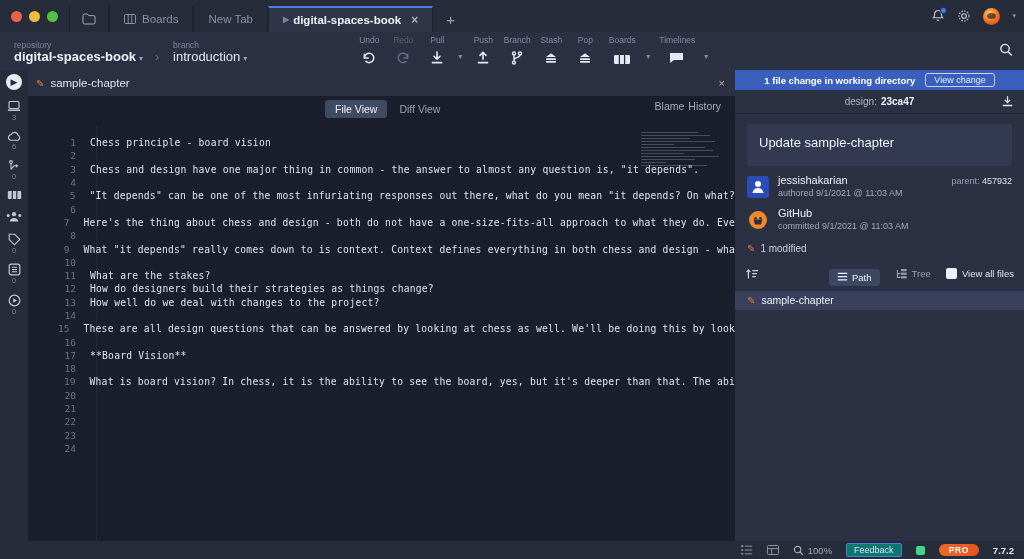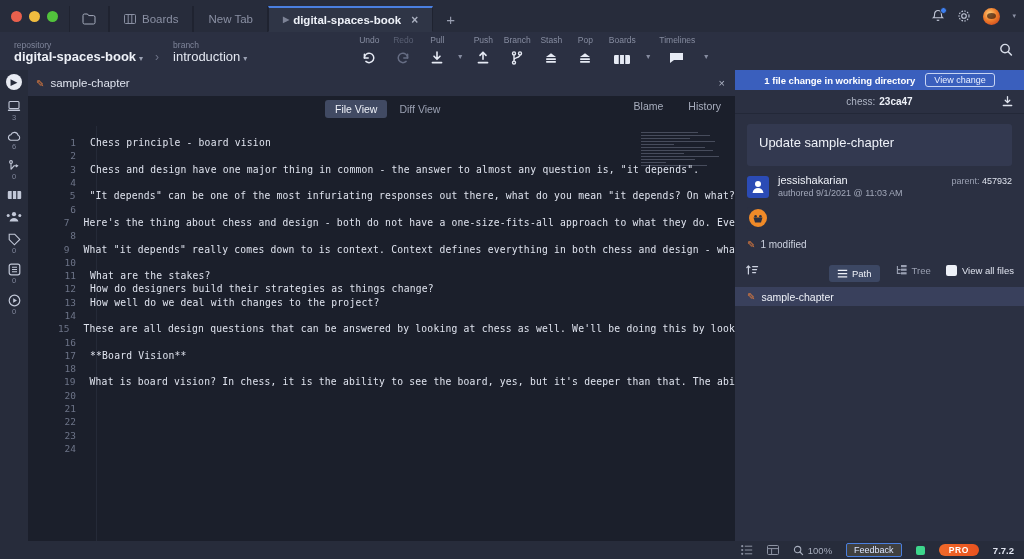--- a/index.html
+++ b/index.html
@@ -130,21 +130,21 @@
   .view-tabs {
     position: absolute; left: 297px; top: 4px;
     display: flex; align-items: center; gap: 2px;
   }
   .vtab {
     font-size: 10.5px; padding: 3px 10px; border-radius: 3px; color: #9aa0b2;
   }
   .vtab.active { background: #3c4considering; background: #3c4considered; }
   .vtab.active { background: #414a63; color: #eef1f8; }
   .view-right {
-    position: absolute; right: 14px; top: 4px; display: flex; gap: 25px;
+    position: absolute; right: 14px; top: 4px; display: flex; gap: 4px;
     font-size: 10.5px; color: #a7adbd;
   }
 
   .code-area { position: relative; height: 433px; overflow: hidden; background: #1b1f2b; }
   .minimap {
     position: absolute; right: 12px; top: 6px; width: 82px; height: 52px;
     opacity: .45;
   }
   .minimap i { display:block; height: 1px; background: #7d8499; margin-bottom: 2px; }
   .code-rows { position: absolute; left: 0; top: 10px; width: 100%; }
@@ -216,21 +216,21 @@
   }
 
   
   .statusbar {
     position: absolute; left: 0; bottom: 0; width: 1024px; height: 18px;
     background: #272c3b; display: flex; align-items: center; justify-content: flex-end;
     gap: 14px; padding-right: 10px; font-size: 9.5px; color: #a7adbd;
   }
   .zoomlvl { display: flex; align-items: center; gap: 4px; }
   .feedback {
-    background: #404040; border: 1px solid #4a7fe0; border-radius: 2px;
+    background: #0f766e; border: 1px solid #4a7fe0; border-radius: 2px;
     color: #dce6ff; padding: 1px 7px; font-size: 9px;
   }
   .pro-badge {
     background: linear-gradient(90deg,#f06a2a,#e8521f); color: #fff;
     border-radius: 8px; padding: 1px 10px; font-size: 8.5px; font-weight: bold;
     letter-spacing: .6px;
   }
   .ver { color: #dfe3ee; font-size: 9.5px; font-weight: bold; }
   .sb-ic { opacity: .8; }
   .gl { width: 9px; height: 9px; background: #3dd68c; border-radius: 2px; }
@@ -632,21 +632,21 @@
     </div>
   </div>
 
   <div class="rpanel">
     <div class="chg-banner">
       <span>1 file change in working directory</span>
       <span class="view-change-btn">View change</span>
     </div>
 
     <div class="commit-row">
-      <span>chess:</span>
+      <span>design:</span>
       <b>23ca47</b>
       <span class="ic commit-dl">
         <svg width="13" height="13" viewBox="0 0 13 13">
             <path d="M6.5 1.6v5.6M4.2 5.3l2.3 2.3 2.3-2.3" fill="none" stroke="#dfe3ee" stroke-width="1.3" stroke-linecap="round" stroke-linejoin="round"></path>
             <path d="M2.4 10.4h8.2" stroke="#dfe3ee" stroke-width="1.5" stroke-linecap="round"></path>
           </svg>
       </span>
     </div>
 
     <div class="commit-msg">Update sample-chapter</div>
@@ -669,20 +669,24 @@
     </div>
 
     <div class="author-row">
       <span class="av gh">
         <svg width="20" height="20" viewBox="0 0 20 20">
             <circle cx="10" cy="10" r="9" fill="#f08a28"></circle>
             <path d="M5.5 9.5h9l-1.5 5h-6z" fill="#2b3042"></path>
             <circle cx="7.6" cy="8.2" r="1.3" fill="#2b3042"></circle>
             <circle cx="12.4" cy="8.2" r="1.3" fill="#2b3042"></circle>
           </svg>
+      </span>
+      <span>
+        <div class="a-name">GitHub</div>
+        <div class="a-meta">committed 9/1/2021 @ 11:03 AM</div>
       </span>
     </div>
 
     <div class="modified-row">
       <span class="pencil">✎</span>
       <span>1 modified</span>
     </div>
 
     <div class="filters">
       <span class="ic">

